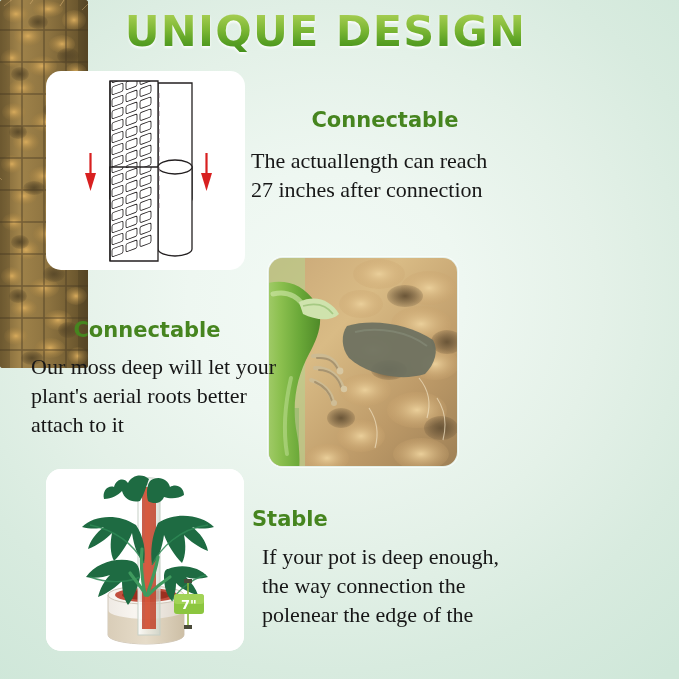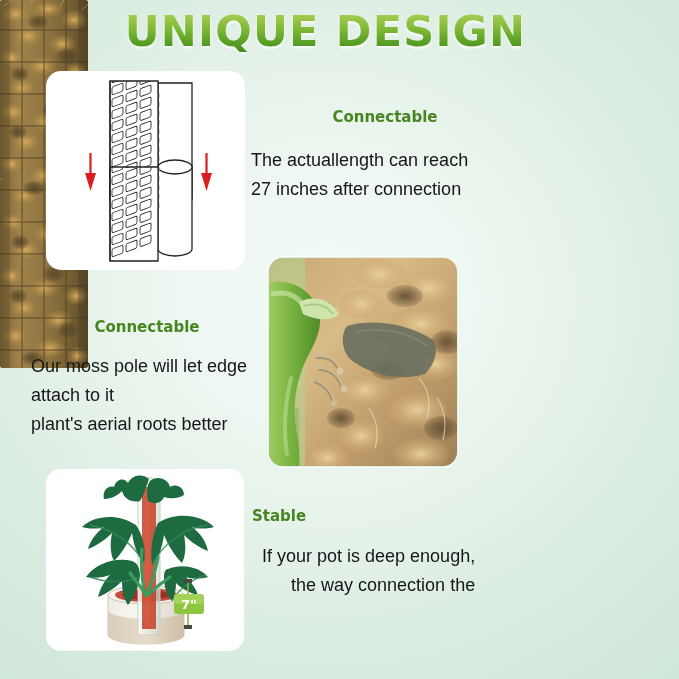--- a/index.html
+++ b/index.html
@@ -71,30 +71,30 @@
     border: 1px solid #e3efe6;
     box-shadow: 0 0 0 1px rgba(255,255,255,0.6);
   }
 
   
   .block { position: absolute; }
 
   .heading {
     color: #46851f;
     font-weight: bold;
-    font-size: 15px;
+    font-size: 21px;
     font-family: "DejaVu Sans", sans-serif;
     white-space: nowrap;
   }
 
   .body-text {
     color: #171717;
-    font-size: 18px;
+    font-size: 22px;
     line-height: 29px;
-    font-family: Liberation Sans, sans-serif;
+    font-family: Liberation Serif, serif;
   }
   .body-text div { white-space: nowrap; }
 
   
   #diagram-card { left: 46px; top: 71px; width: 199px; height: 199px; }
   #diagram-svg { display: block; width: 199px; height: 199px; }
 
   
   #mosspole-card {
     left: 545px; top: 110px; width: 88px; height: 368px;
@@ -113,21 +113,21 @@
   #plant-svg { display: block; width: 198px; height: 182px; }
 
   
   #connectable-heading { left: 240px; top: 108px; width: 290px; text-align: center; }
   #connectable-body    { left: 251px; top: 146px; }
 
   #attachable-heading  { left: 22px;  top: 318px; width: 250px; text-align: center; }
   #attachable-body     { left: 31px;  top: 352px; }
 
   #stable-heading      { left: 252px; top: 507px; width: 290px; text-align: left; }
-  #stable-body         { left: 262px; top: 542px; text-align: right; }
+  #stable-body         { left: 262px; top: 542px; }
 </style>
 </head>
 <body>
 
 <div id="page">
 
   <div class="title">UNIQUE DESIGN</div>
 
   <div class="card card-white" id="diagram-card">
     <svg id="diagram-svg" viewBox="0 0 199 199">
@@ -527,24 +527,25 @@
   </div>
 
   <div class="block heading" id="connectable-heading">Connectable</div>
   <div class="block body-text" id="connectable-body">
     <div>The actuallength can reach</div>
     <div>27 inches after connection</div>
   </div>
 
   <div class="block heading" id="attachable-heading">Connectable</div>
   <div class="block body-text" id="attachable-body">
-    <div>Our moss pole will let edge</div>
+    <div>Our moss deep will let your</div>
+    <div>plant's aerial roots better</div>
     <div>attach to it</div>
-    <div>plant's aerial roots better</div>
   </div>
 
   <div class="block heading" id="stable-heading">Stable</div>
   <div class="block body-text" id="stable-body">
     <div>If your pot is deep enough,</div>
     <div>the way connection the</div>
+    <div>polenear the edge of the</div>
   </div>
 
 </div>
 
 </body></html>

